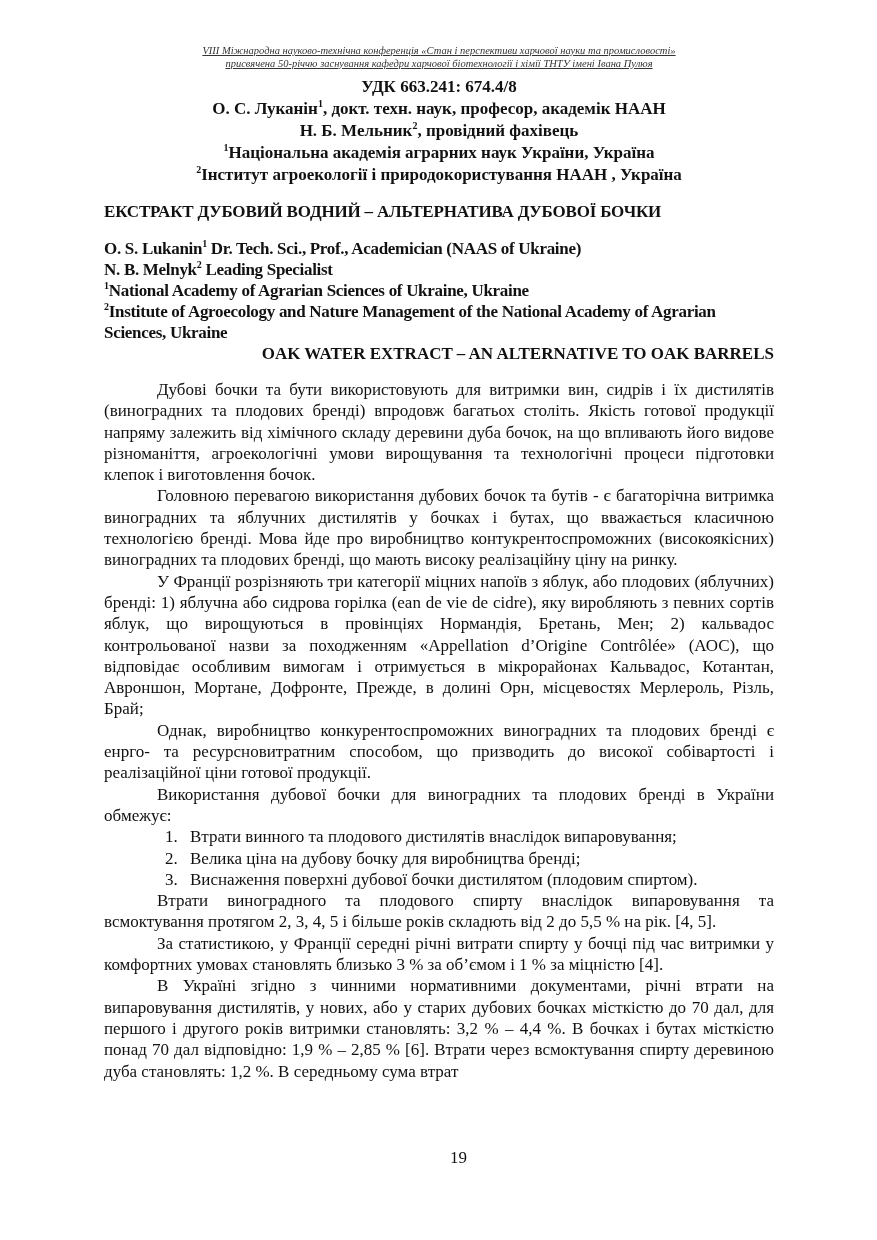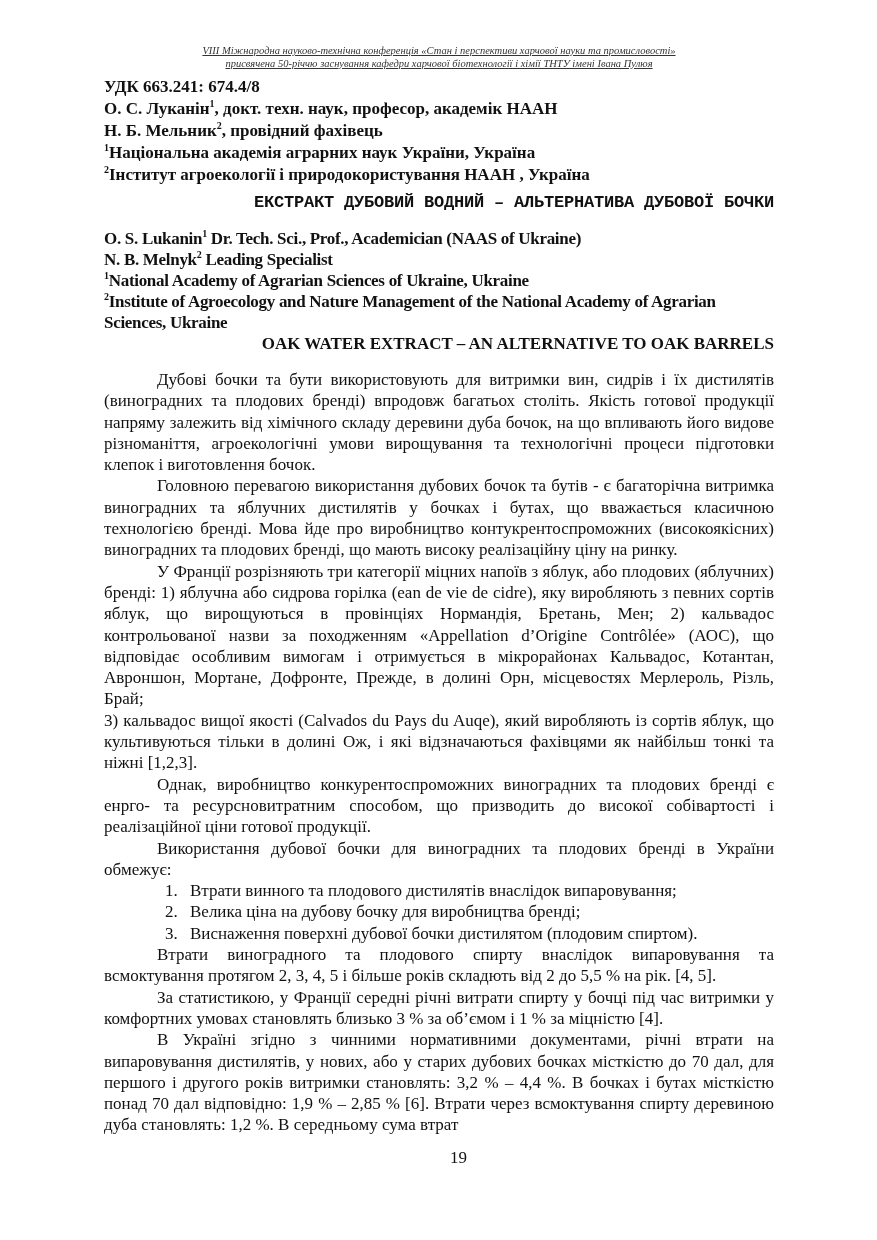--- a/index.html
+++ b/index.html
@@ -1,23 +1,23 @@
 <!DOCTYPE html>
 <html><head>
 <meta charset="utf-8">
 <style>
   html, body { margin: 0; padding: 0; background: #ffffff; }
   body { width: 877px; height: 1240px; position: relative; overflow: hidden; color: #111; }
   .page { position: absolute; left: 104px; top: 44px; width: 670px; font-family: "Liberation Serif", serif; }
   .conf-header { text-align: center; font-style: italic; font-size: 10.5px; line-height: 13px; color: #333; }
   .conf-header span { text-decoration: underline; display: block; }
-  .meta { font-weight: bold; font-size: 17px; line-height: 22px; margin-top: 6px; }
+  .meta { font-weight: bold; font-size: 17px; line-height: 22px; margin-top: 6px; text-align: center; }
   .meta div { white-space: nowrap; }
   sup { font-size: 10px; line-height: 0; vertical-align: super; }
-  .title-ua { font-weight: bold; font-size: 17px; text-align: right; margin-top: 7px; letter-spacing: -0.2px; font-family: Liberation Mono, monospace; }
+  .title-ua { font-weight: bold; font-size: 17px; text-align: left; margin-top: 16px; letter-spacing: -0.2px; }
   .meta-en { font-weight: bold; font-size: 17px; line-height: 21px; margin-top: 16px; letter-spacing: -0.3px; }
   .title-en { font-weight: bold; font-size: 17px; text-align: right; line-height: 22px; }
   .body { margin-top: 14px; font-size: 17px; line-height: 21.3px; text-align: justify; }
   .body p { margin: 0; text-indent: 53px; }
   .body p.noindent { text-indent: 0; }
   .body ol { margin: 0; padding-left: 78px; }
   .body ol li { padding-left: 8px; }
   .page-num { position: absolute; left: 0; width: 877px; top: 1148px; text-align: center; font-family: "Liberation Serif", serif; font-size: 17px; margin-left: 20px; }
 </style>
 </head>
@@ -45,21 +45,20 @@
     <div><sup>1</sup><span>National Academy of Agrarian Sciences of Ukraine, Ukraine</span></div>
     <div><sup>2</sup><span>Institute of Agroecology and Nature Management of the National Academy of Agrarian Sciences, Ukraine</span></div>
   </div>
 
   <div class="title-en">OAK WATER EXTRACT – AN ALTERNATIVE TO OAK BARRELS</div>
 
   <div class="body">
     <p>Дубові бочки та бути використовують для витримки вин, сидрів і їх дистилятів (виноградних та плодових бренді) впродовж багатьох століть. Якість готової продукції напряму залежить від хімічного складу деревини дуба бочок, на що впливають його видове різноманіття, агроекологічні умови вирощування та технологічні процеси підготовки клепок і виготовлення бочок.</p>
     <p>Головною перевагою використання дубових бочок та бутів - є багаторічна витримка виноградних та яблучних дистилятів у бочках і бутах, що вважається класичною технологією бренді. Мова йде про виробництво контукрентоспроможних (високоякісних) виноградних та плодових бренді, що мають високу реалізаційну ціну на ринку.</p>
     <p>У Франції розрізняють три категорії міцних напоїв з яблук, або плодових (яблучних) бренді: 1) яблучна або сидрова горілка (ean de vie de cidre), яку виробляють з певних сортів яблук, що вирощуються в провінціях Нормандія, Бретань, Мен; 2) кальвадос контрольованої назви за походженням «Appellation d’Origine Contrôlée» (АОС), що відповідає особливим вимогам і отримується в мікрорайонах Кальвадос, Котантан, Авроншон, Мортане, Дофронте, Прежде, в долині Орн, місцевостях Мерлероль, Різль, Брай;</p>
-    <p class="noindent">3) кальвадос вищої якості (Calvados du Pays du Auqe), який виробляють із сортів яблук, що культивуються тільки в долині Ож, і які відзначаються фахівцями як найбільш тонкі та ніжні [1,2,3].</p>
     <p>Однак, виробництво конкурентоспроможних виноградних та плодових бренді є енрго- та ресурсновитратним способом, що призводить до високої собівартості і реалізаційної ціни готової продукції.</p>
     <p>Використання дубової бочки для виноградних та плодових бренді в України обмежує:</p>
     <ol>
       <li>Втрати винного та плодового дистилятів внаслідок випаровування;</li>
       <li>Велика ціна на дубову бочку для виробництва бренді;</li>
       <li>Виснаження поверхні дубової бочки дистилятом (плодовим спиртом).</li>
     </ol>
     <p>Втрати виноградного та плодового спирту внаслідок випаровування та всмоктування протягом 2, 3, 4, 5 і більше років складють від 2 до 5,5 % на рік. [4, 5].</p>
     <p>За статистикою, у Франції середні річні витрати спирту у бочці під час витримки у комфортних умовах становлять близько 3 % за об’ємом і 1 % за міцністю [4].</p>
     <p>В Україні згідно з чинними нормативними документами, річні втрати на випаровування дистилятів, у нових, або у старих дубових бочках місткістю до 70 дал, для першого і другого років витримки становлять: 3,2 % – 4,4 %. В бочках і бутах місткістю понад 70 дал відповідно: 1,9 % – 2,85 % [6]. Втрати через всмоктування спирту деревиною дуба становлять: 1,2 %. В середньому сума втрат</p>

